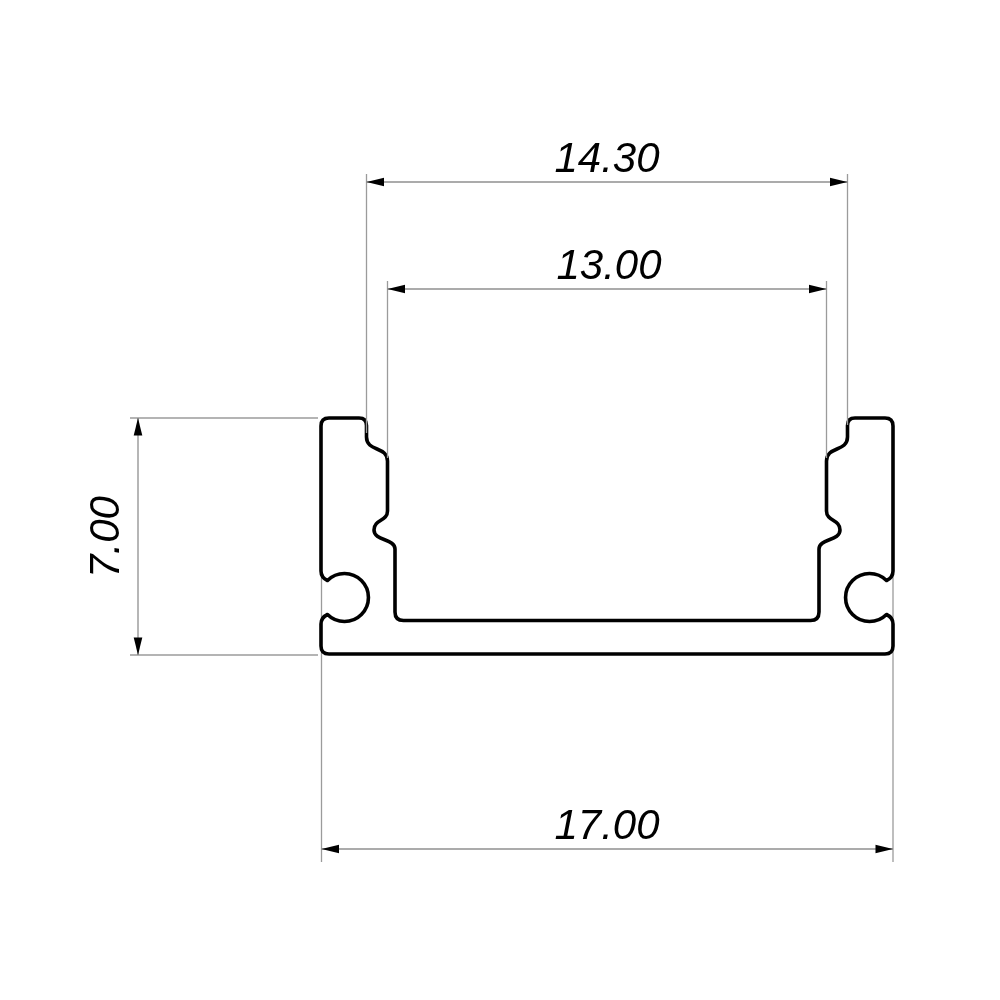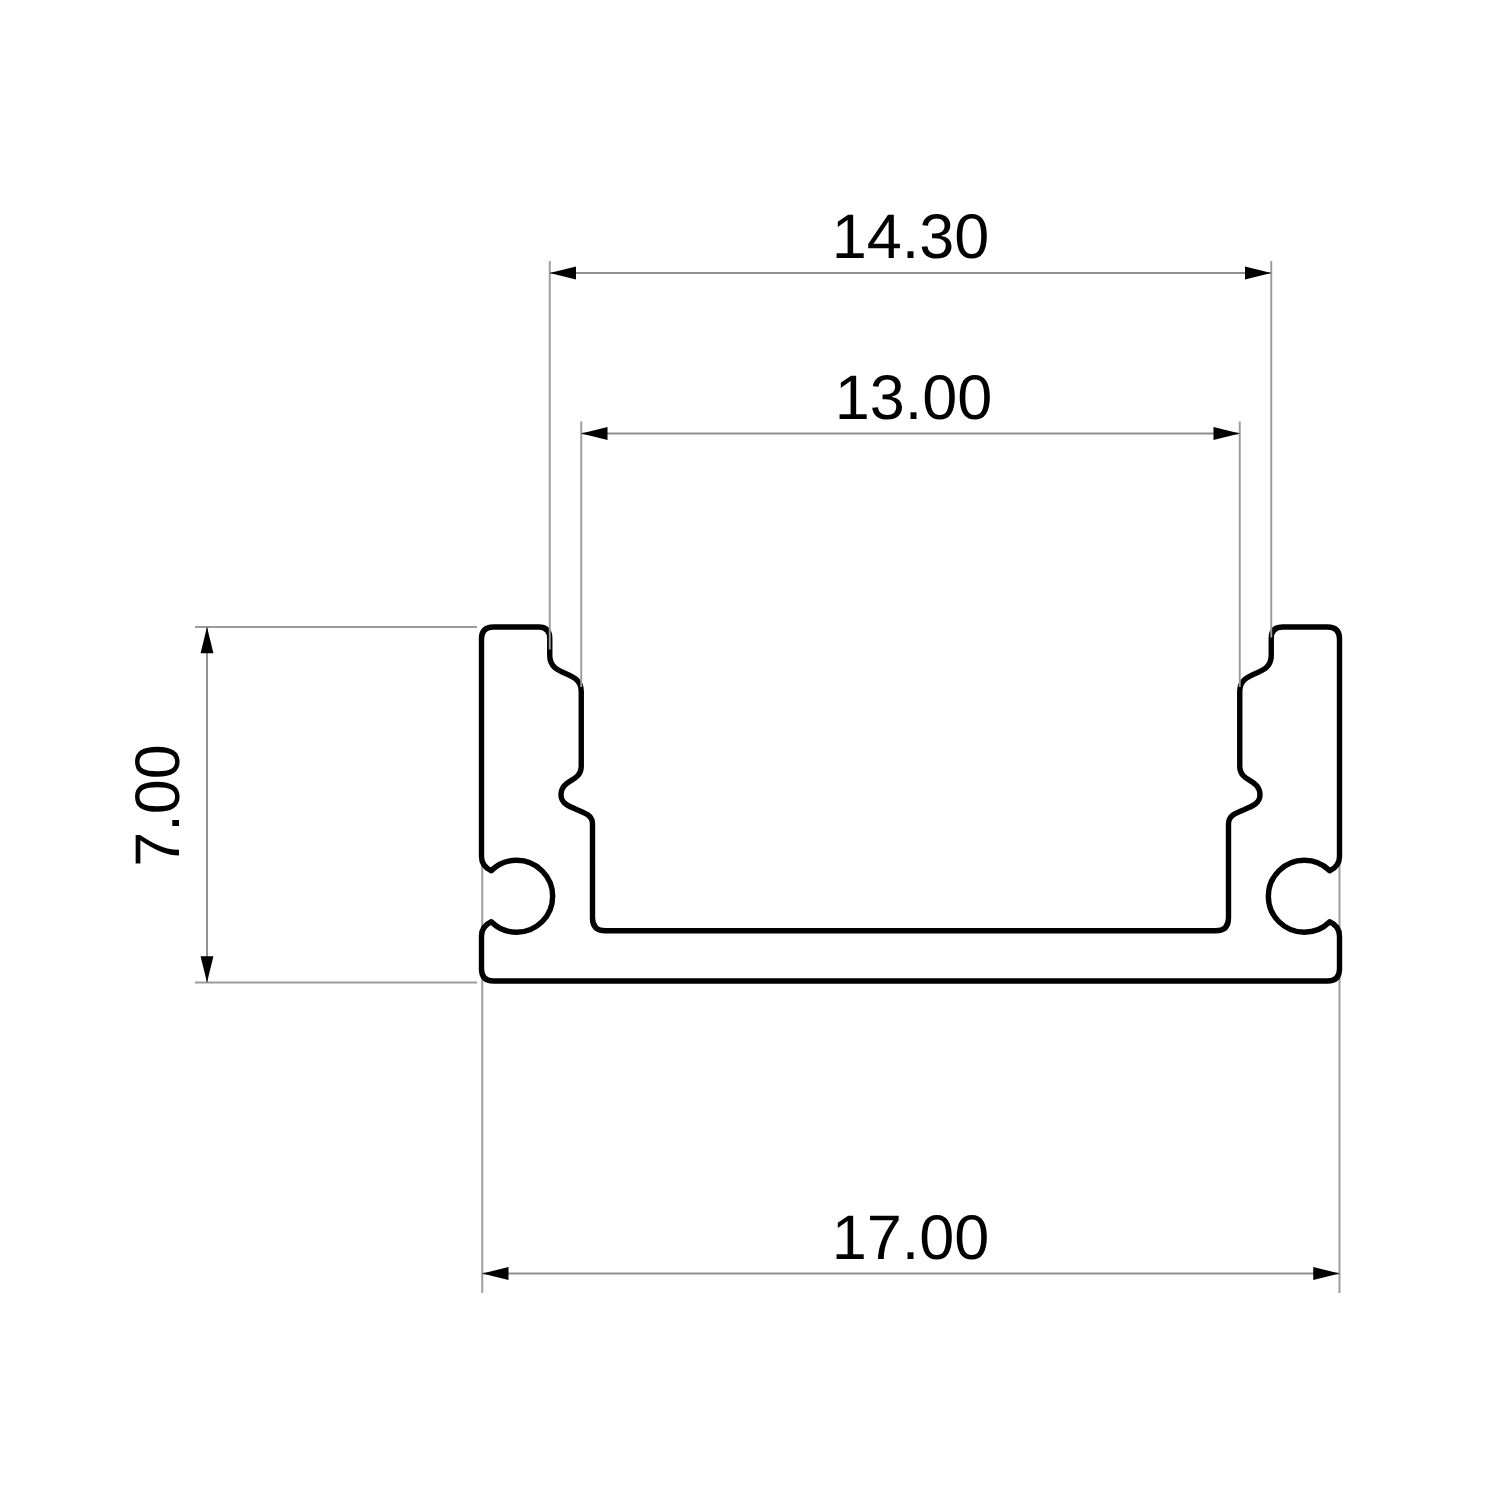--- a/index.html
+++ b/index.html
@@ -6,20 +6,21 @@
     margin: 0;
     padding: 0;
     background: #ffffff;
   }
   .stage {
     width: 1000px;
     height: 1000px;
     position: relative;
     background: #ffffff;
     overflow: hidden;
+    font-style: italic;
   }
   svg {
     display: block;
   }
   text.dim-label {
     font-family: "Liberation Sans", sans-serif;
     font-size: 42px;
   }
 </style>
 </head>

